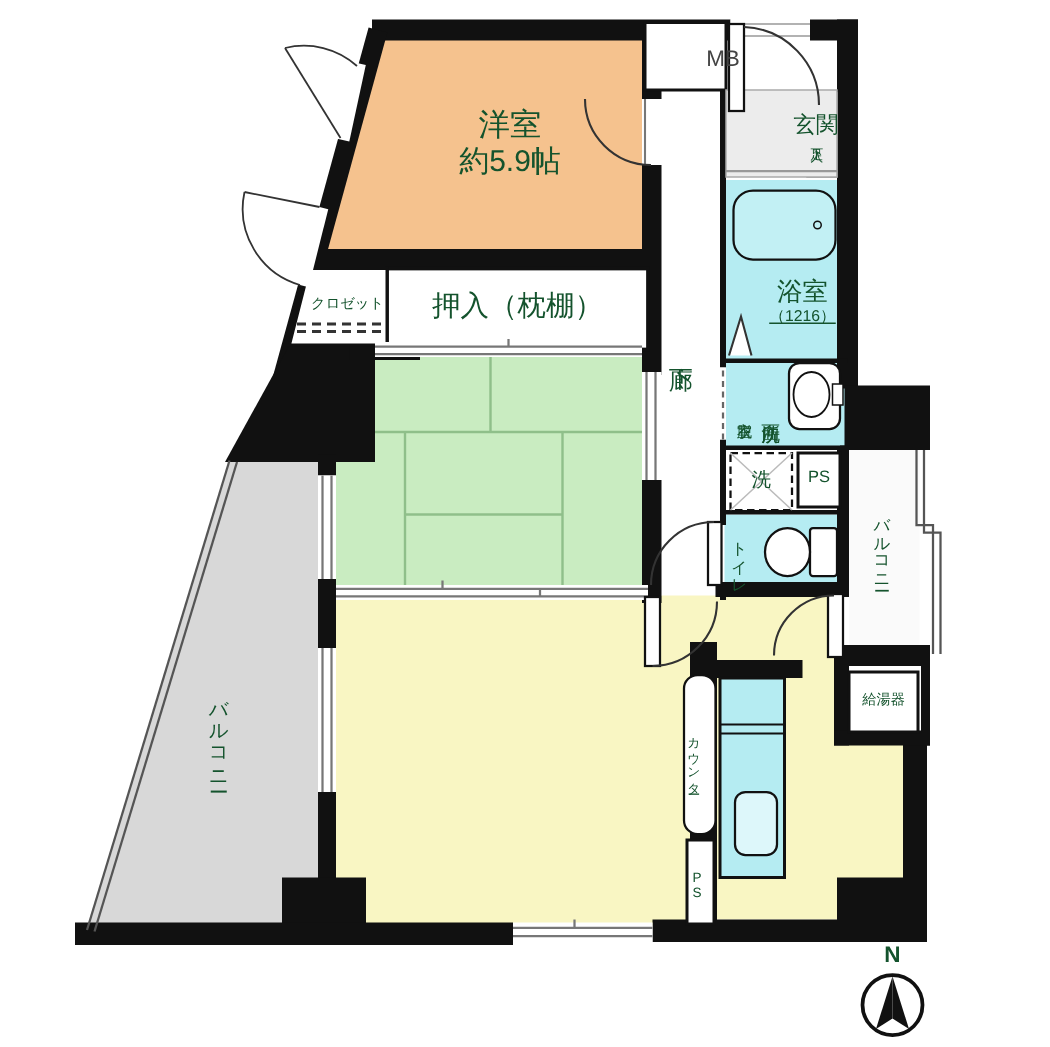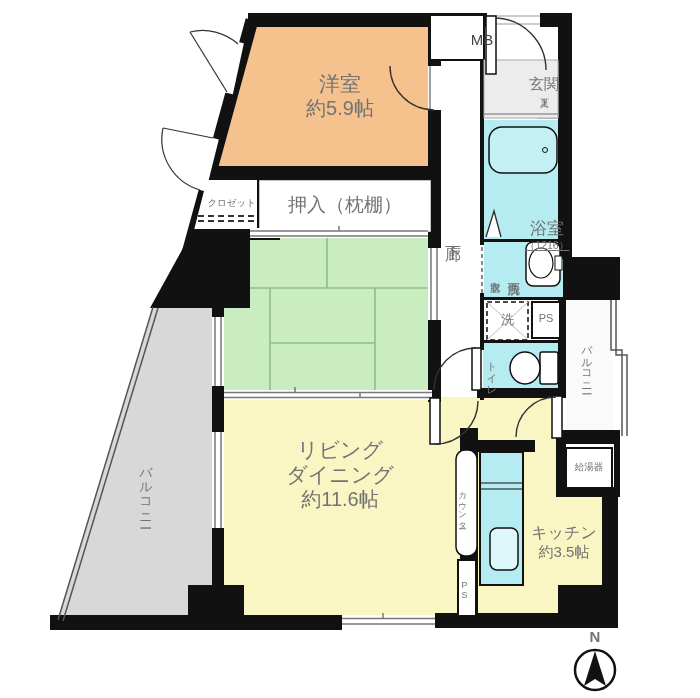--- a/index.html
+++ b/index.html
@@ -1,19 +1,19 @@
 <!DOCTYPE html>
 <html><head>
 <meta charset="utf-8">
 <style>
   html,body{margin:0;padding:0;background:#fff;}
   #stage{position:relative;width:700px;height:698px;background:#ffffff;overflow:hidden;
          font-family:"Liberation Sans","DejaVu Sans",sans-serif;color:#111;}
   #plan-svg{position:absolute;left:0;top:0;}
-  .lbl{position:absolute;color:#737373;text-align:center;line-height:1.18;white-space:nowrap;}
+  .lbl{position:absolute;color:#14532d;text-align:center;line-height:1.18;white-space:nowrap;}
   .v{writing-mode:vertical-rl;text-orientation:upright;letter-spacing:1px;white-space:normal;}
 </style>
 </head>
 <body>
 
 <div id="stage">
 
 <svg id="plan-svg" width="700" height="698" viewBox="0 0 700 698">
 
   <g>
@@ -203,49 +203,40 @@
   <div class="lbl" style="left:176px;top:197px;width:80px;font-size:9.5px;text-align:right;">クロゼット</div>
 
   <div class="lbl" style="left:455px;top:31px;width:54px;font-size:15px;color:#444;">MB</div>
 
   <div class="lbl" style="left:484px;top:75px;width:56px;font-size:15px;padding-left:32px;">玄関</div>
 
   <div class="lbl v" style="left:540px;top:66px;height:52px;font-size:8.5px;letter-spacing:0;">下足入</div>
 
   <div class="lbl v" style="left:443px;top:204px;height:58px;font-size:16px;">廊下</div>
 
-  <div class="lbl" style="left:506px;top:185px;width:82px;font-size:17px;margin-top:34px;">
+  <div class="lbl" style="left:494px;top:185px;width:82px;font-size:17px;">
     <div>浴室</div>
     <div style="font-size:10.5px;text-decoration:underline;">（1216）</div>
   </div>
 
   <div class="lbl v" style="left:489px;top:246px;height:56px;font-size:10px;letter-spacing:0;">脱衣室</div>
   <div class="lbl v" style="left:506px;top:243px;height:60px;font-size:12.5px;letter-spacing:0;">洗面所</div>
 
   <div class="lbl" style="left:487px;top:312px;width:41px;font-size:13px;">洗</div>
   <div class="lbl" style="left:532px;top:312px;width:28px;font-size:11px;">PS</div>
 
   <div class="lbl v" style="left:486px;top:347px;height:50px;font-size:10.5px;letter-spacing:0;">トイレ</div>
 
   <div class="lbl v" style="left:580px;top:321px;height:85px;font-size:11px;letter-spacing:0;">バルコニー</div>
 
   <div class="lbl v" style="left:138px;top:428px;height:125px;font-size:13px;">バルコニー</div>
 
-  <div class="lbl" style="left:240px;top:438px;width:200px;font-size:21px;">
-    <div>リビング</div>
-    <div>ダイニング</div>
-    <div style="font-size:20px;">約11.6帖</div>
-  </div>
 
   <div class="lbl v" style="left:458px;top:457px;height:96px;font-size:8.5px;letter-spacing:0;">カウンター</div>
 
-  <div class="lbl" style="left:516px;top:524px;width:96px;font-size:16px;">
-    <div>キッチン</div>
-    <div style="font-size:15px;">約3.5帖</div>
-  </div>
 
   <div class="lbl" style="left:566px;top:461px;width:46px;font-size:9.5px;">給湯器</div>
 
   <div class="lbl v" style="left:459px;top:566px;height:48px;font-size:9px;letter-spacing:0;">PS</div>
 
   <div class="lbl" style="left:585px;top:628px;width:20px;font-size:15px;font-weight:600;">N</div>
 
 </div>
 
 </body></html>

